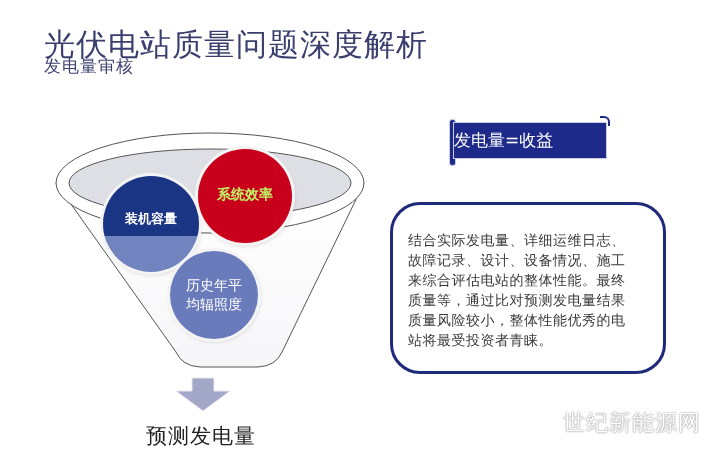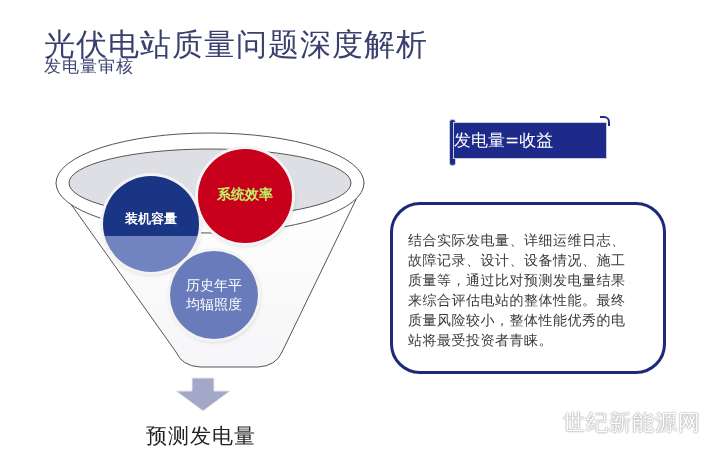--- a/index.html
+++ b/index.html
@@ -68,21 +68,21 @@
   <div class="banner-body">
     <span>发电量=收益</span>
   </div>
   <div class="banner-curl"></div>
 </div>
 
 <div class="desc-box"></div>
 <div class="desc-text">
   <div>结合实际发电量、详细运维日志、</div>
   <div>故障记录、设计、设备情况、施工</div>
+  <div>来综合评估电站的整体性能。最终</div>
   <div>质量等，通过比对预测发电量结果</div>
-  <div>来综合评估电站的整体性能。最终</div>
   <div>质量风险较小，整体性能优秀的电</div>
   <div>站将最受投资者青睐。</div>
 </div>
 
 <div class="watermark">
   <div class="wm-cn">世纪新能源网</div>
 </div>
 
 </body></html>

